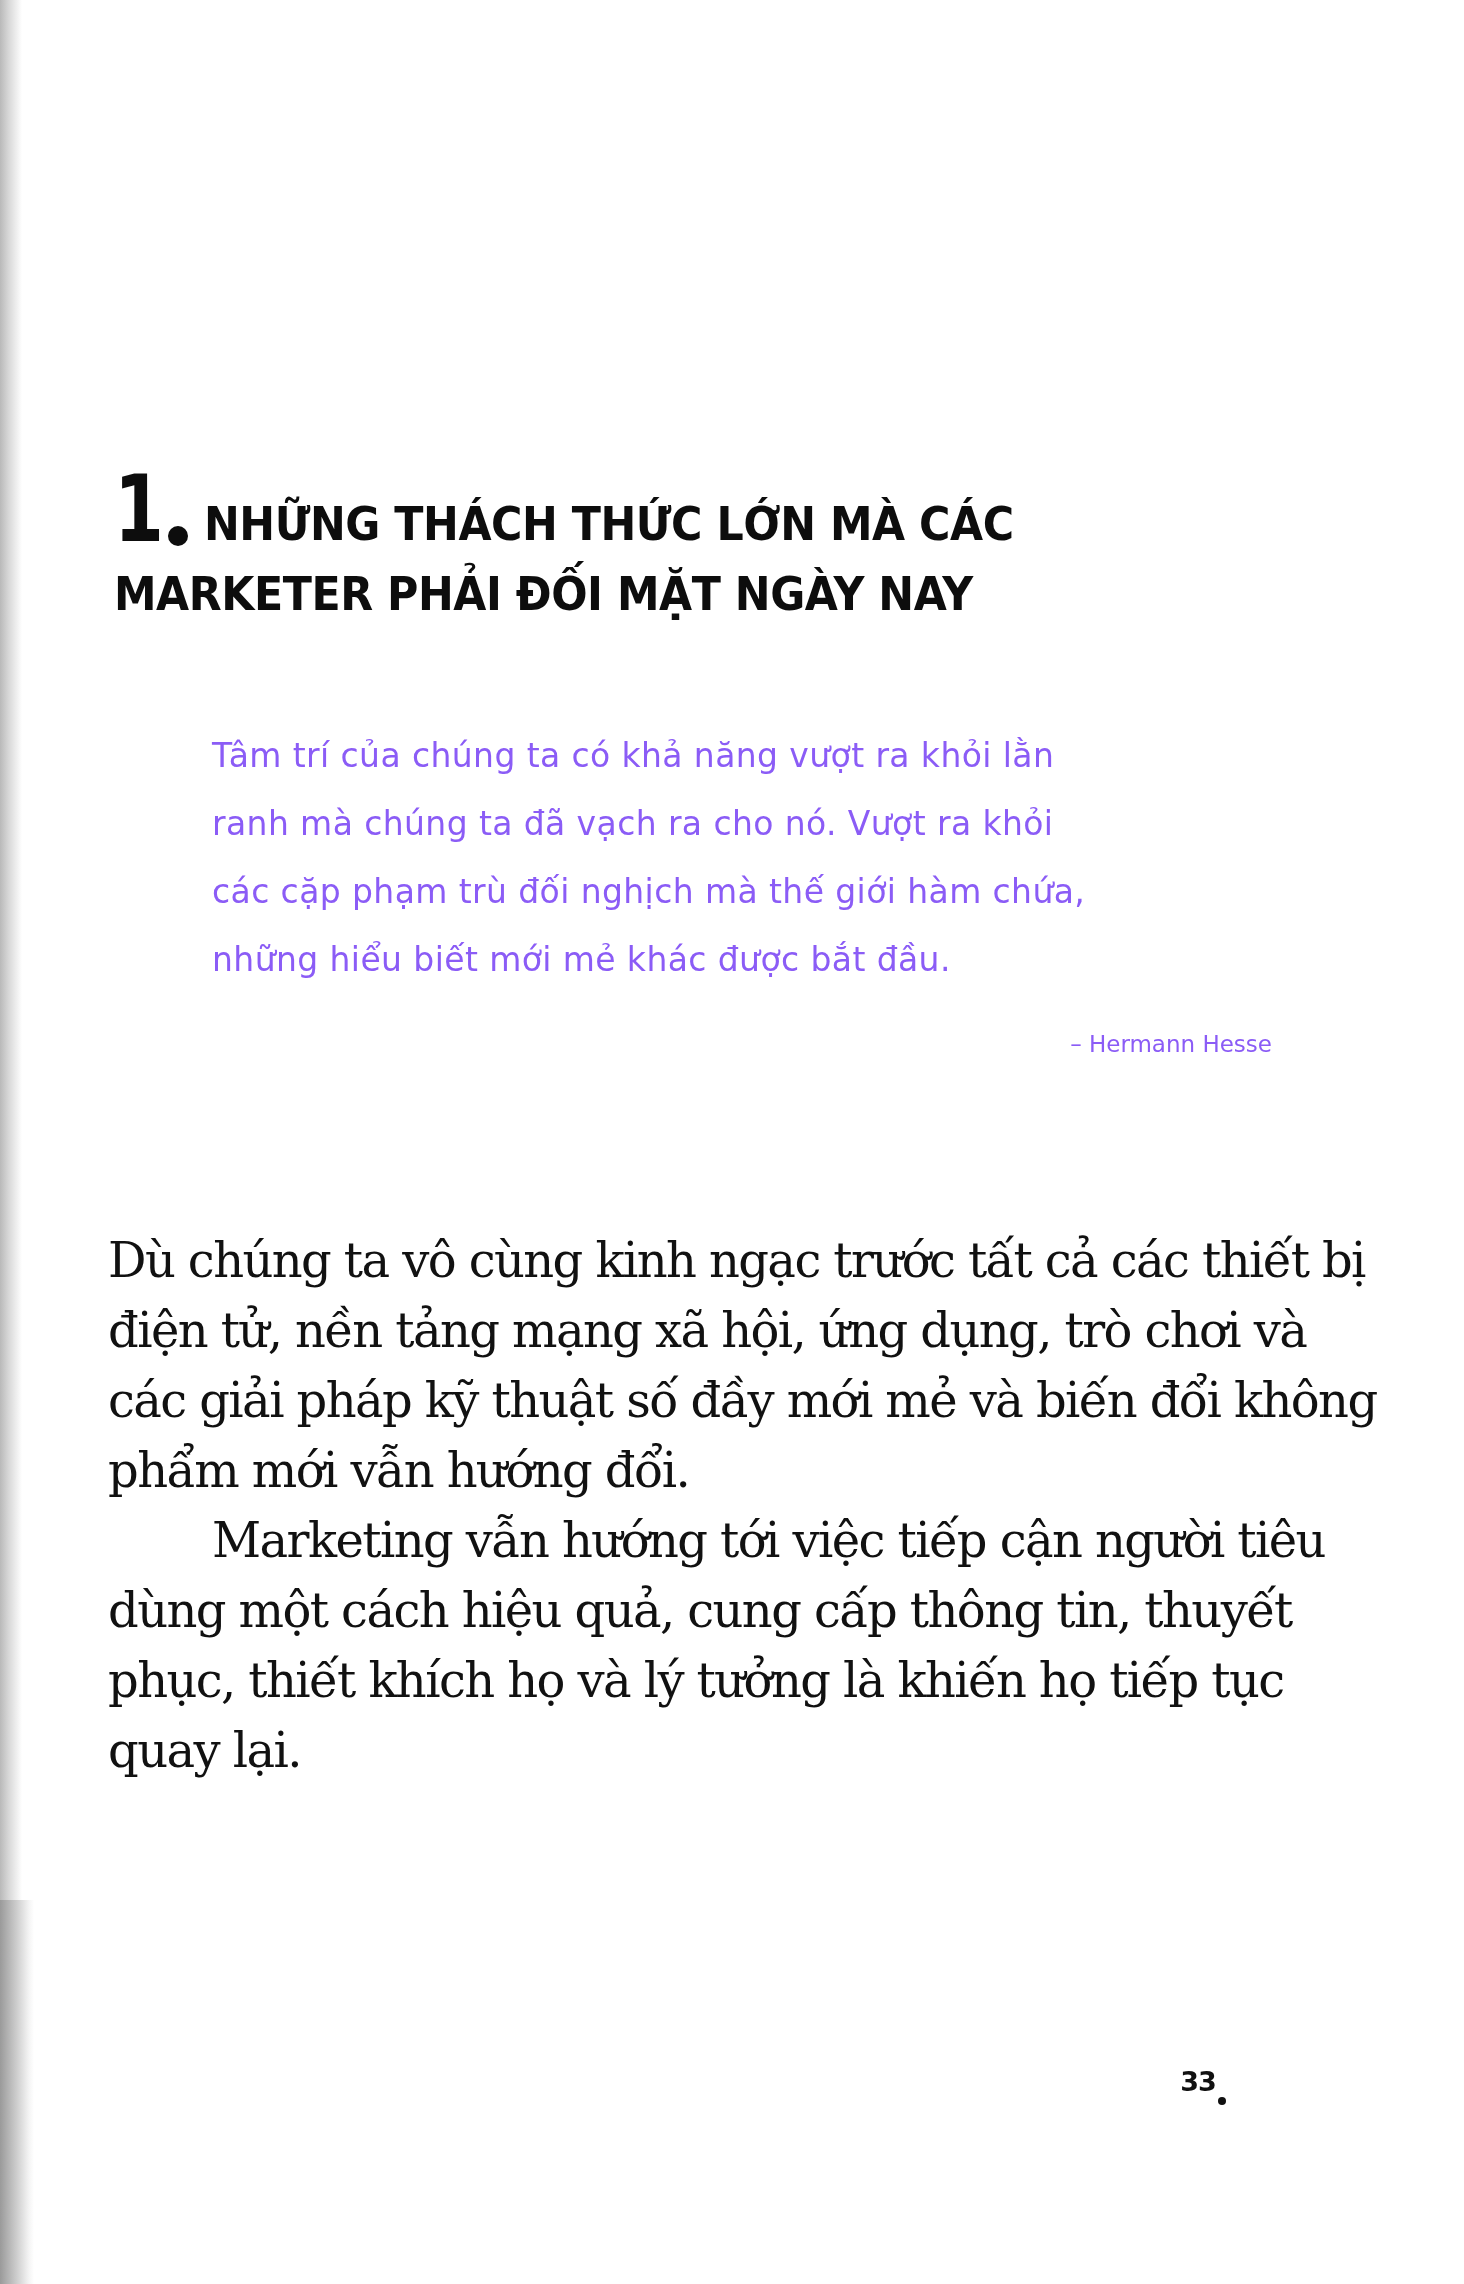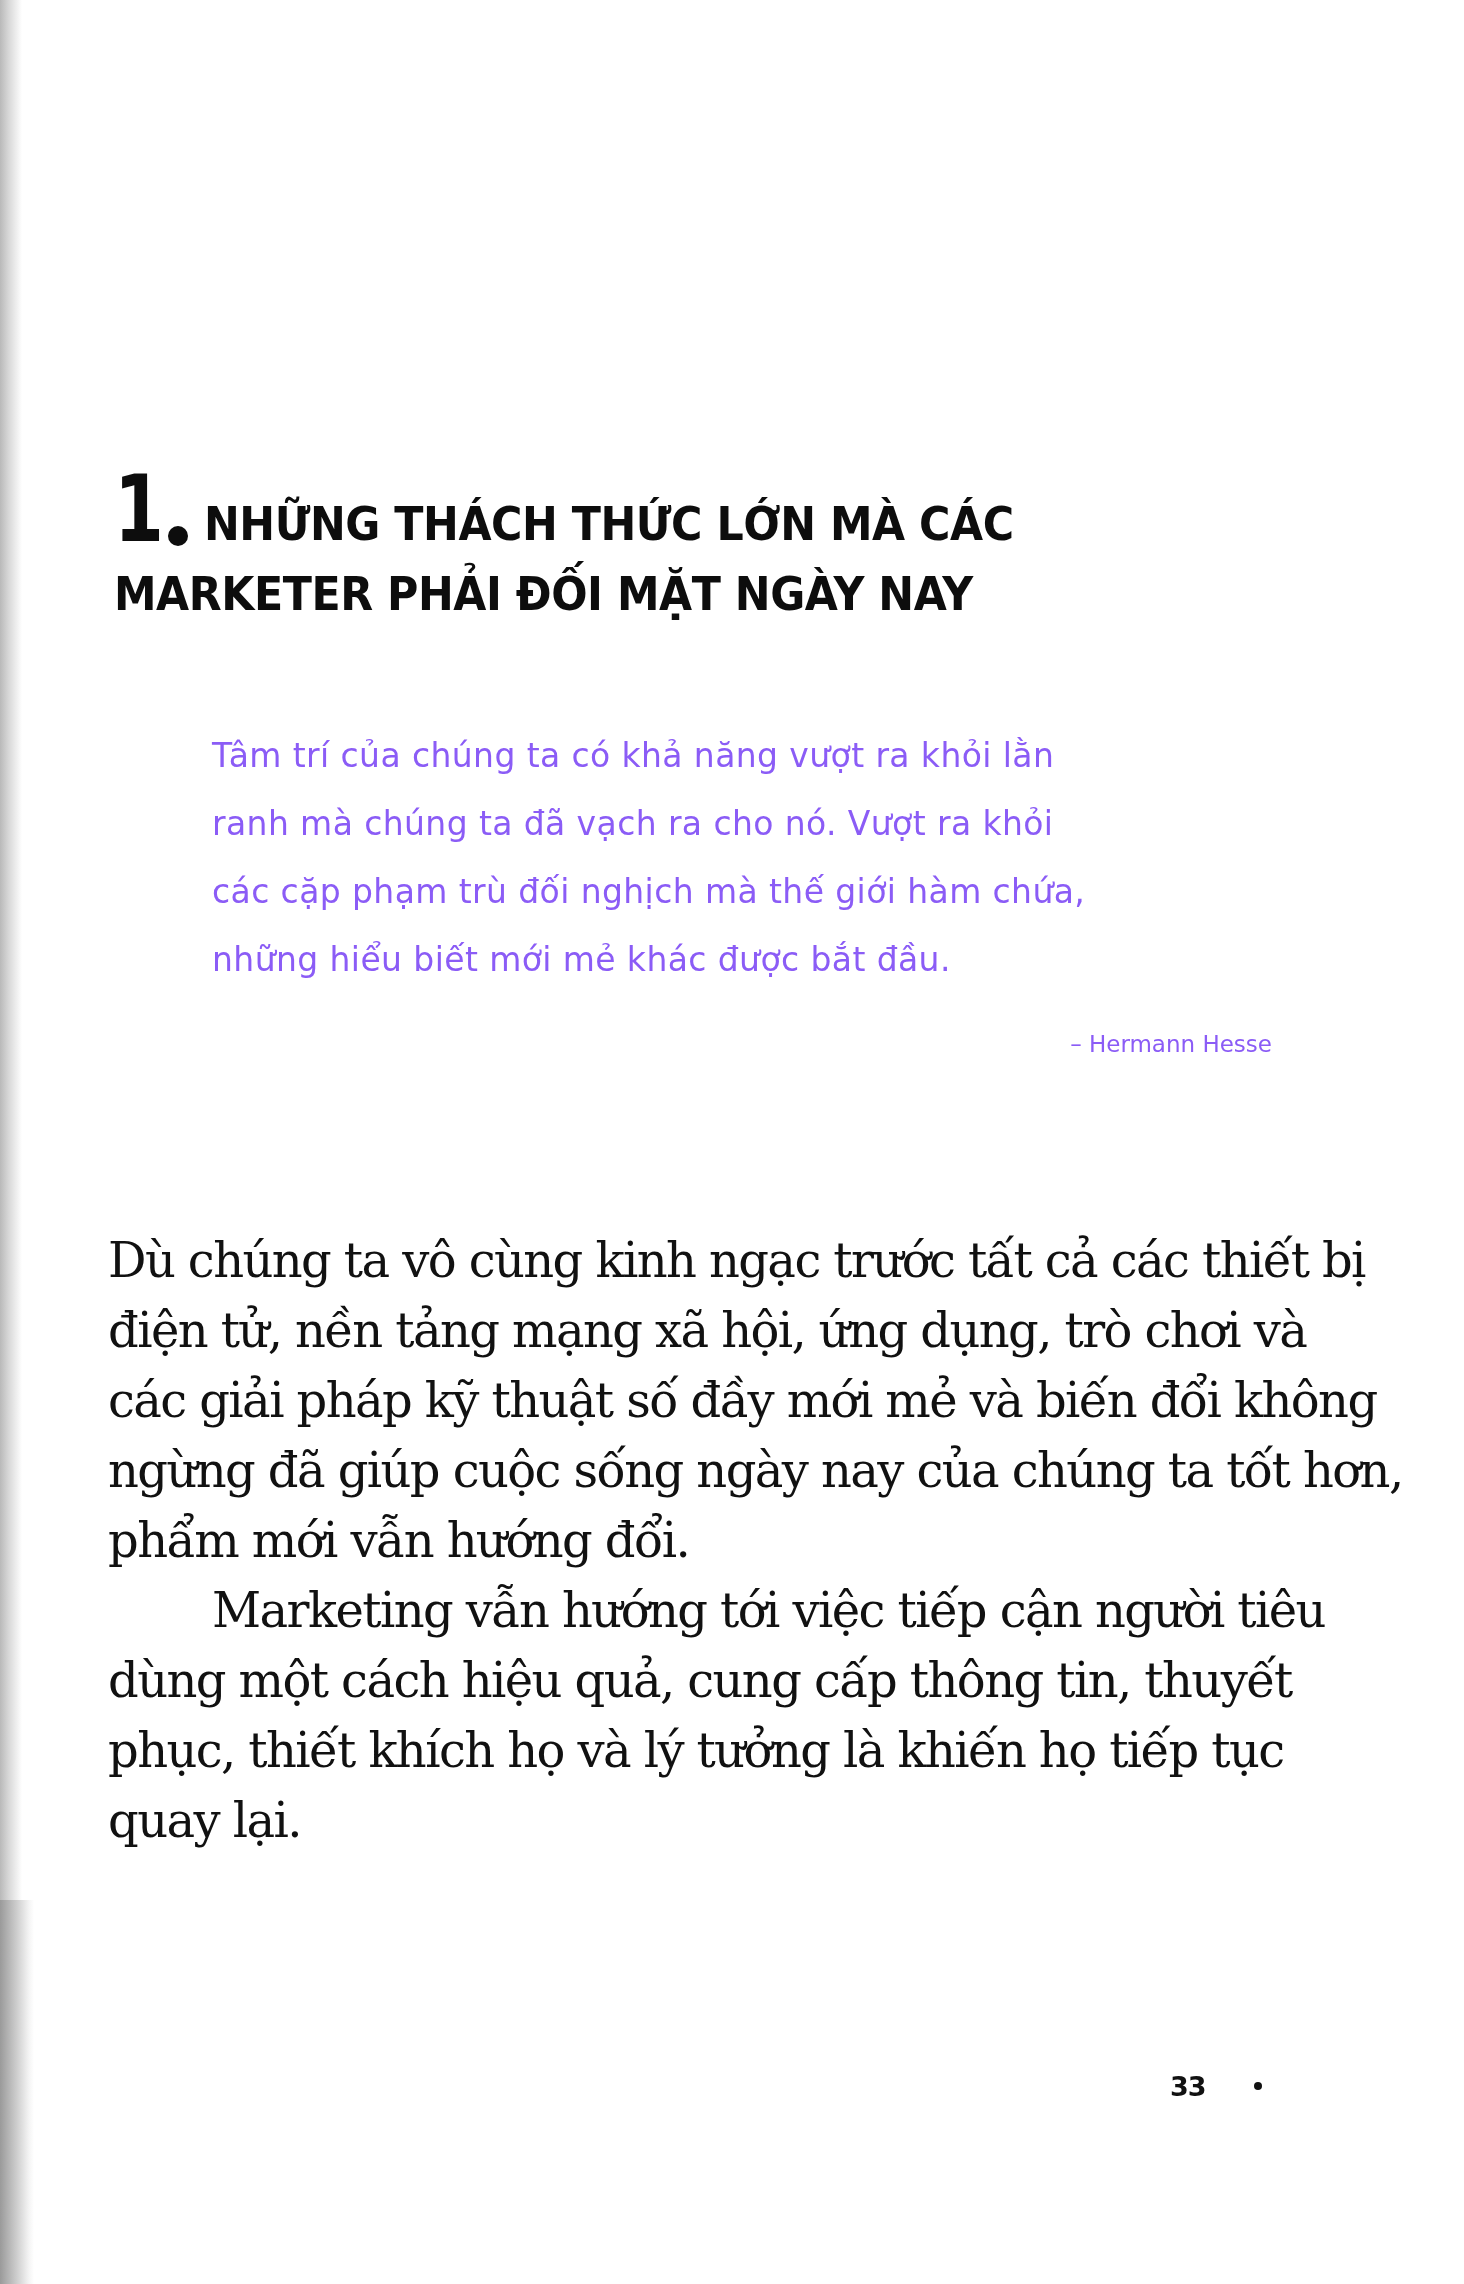--- a/index.html
+++ b/index.html
@@ -114,20 +114,21 @@
       padding-left: 104px;
     }
     .footer {
       position: absolute;
       top: 2066px;
       left: 1170px;
       height: 40px;
       display: flex;
       align-items: center;
       font-family: "DejaVu Sans", sans-serif;
+      flex-direction: column;
     }
     .page-number {
       font-size: 27px;
       font-weight: bold;
       letter-spacing: -1px;
       color: #111;
     }
     .page-bullet {
       width: 8px; height: 8px;
       border-radius: 50%;
@@ -158,21 +159,20 @@
   <div class="qline">các cặp phạm trù đối nghịch mà thế giới hàm chứa,</div>
   <div class="qline">những hiểu biết mới mẻ khác được bắt đầu.</div>
   <div class="attribution">– Hermann Hesse</div>
 </div>
 
 <div class="body-text">
   <div>
     <div class="bline">Dù chúng ta vô cùng kinh ngạc trước tất cả các thiết bị</div>
     <div class="bline">điện tử, nền tảng mạng xã hội, ứng dụng, trò chơi và</div>
     <div class="bline">các giải pháp kỹ thuật số đầy mới mẻ và biến đổi không</div>
-    <div class="bline">ngừng đã giúp cuộc sống ngày nay của chúng ta tốt hơn,</div>
     <div class="bline last">phẩm mới vẫn hướng đổi.</div>
   </div>
   <div>
     <div class="bline indent">Marketing vẫn hướng tới việc tiếp cận người tiêu</div>
     <div class="bline">dùng một cách hiệu quả, cung cấp thông tin, thuyết</div>
     <div class="bline">phục, thiết khích họ và lý tưởng là khiến họ tiếp tục</div>
     <div class="bline last">quay lại.</div>
   </div>
 </div>
 

